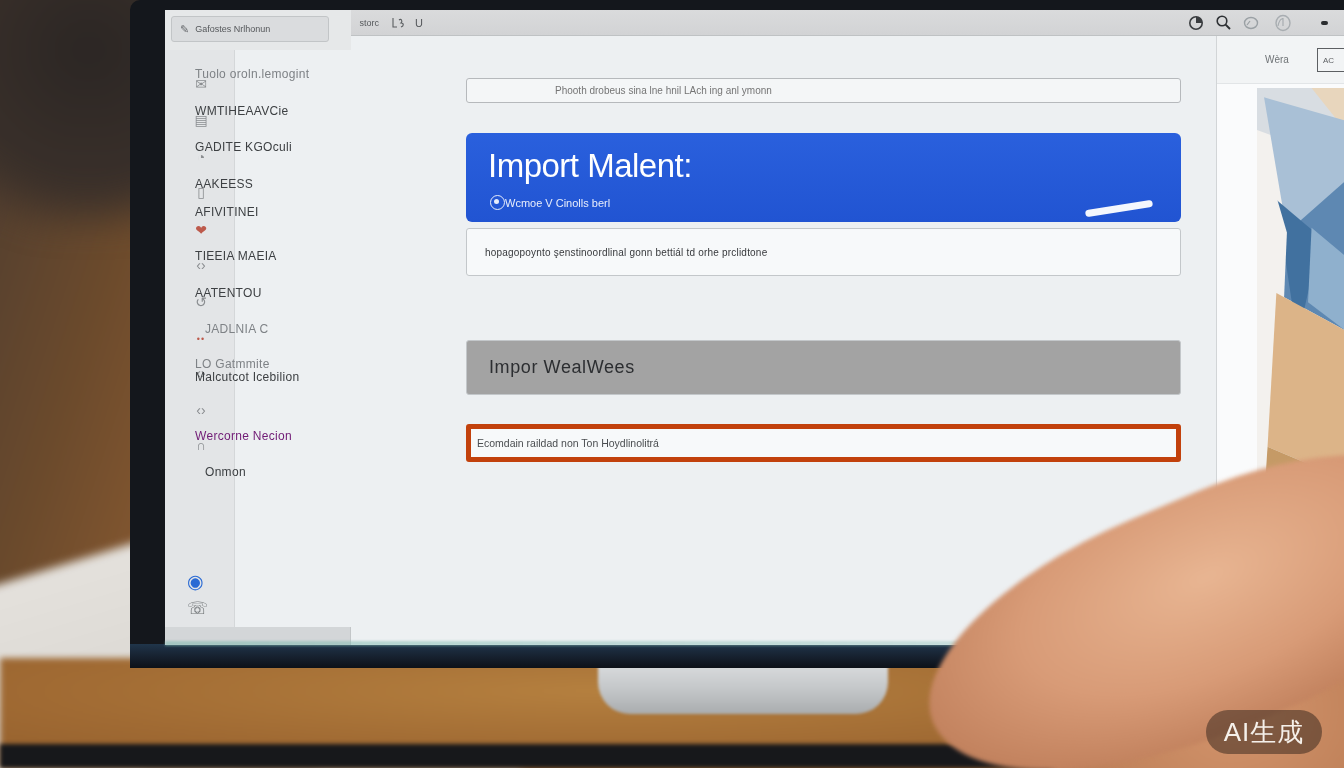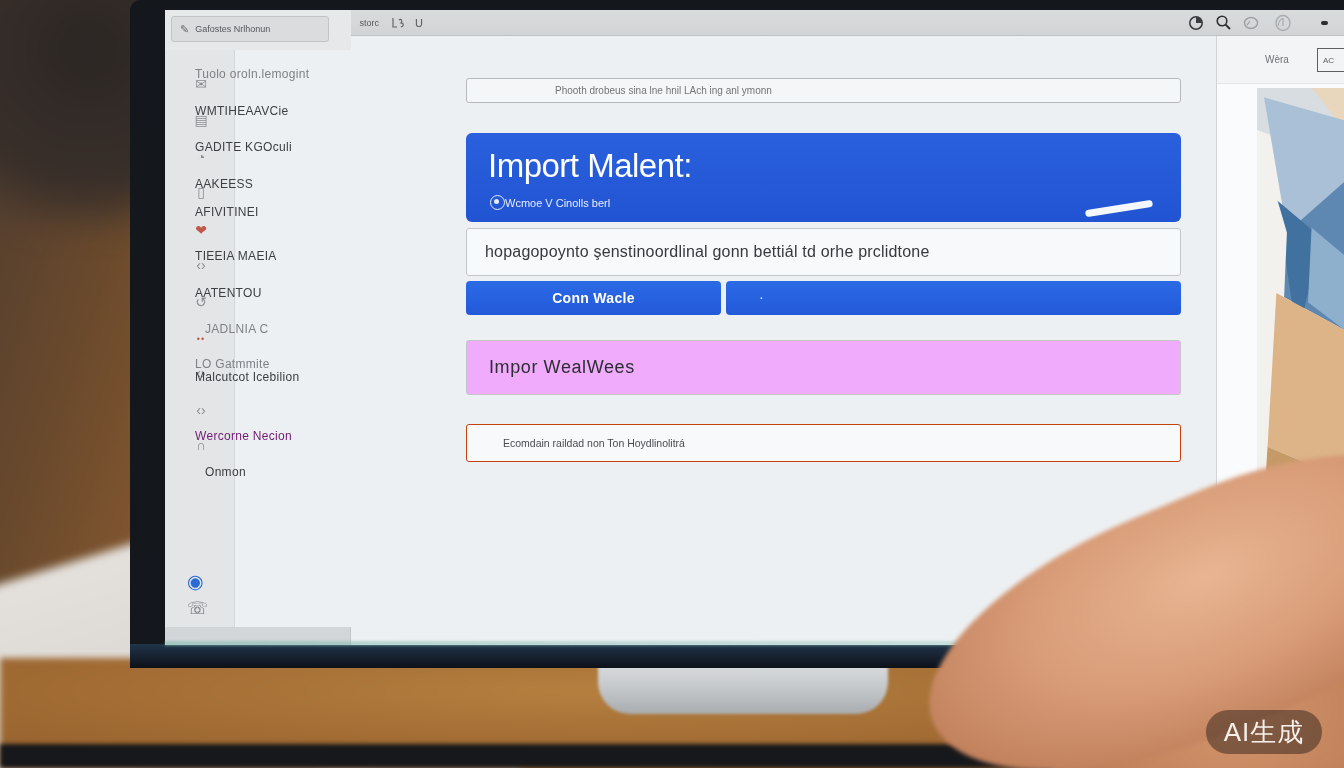--- a/index.html
+++ b/index.html
@@ -66,28 +66,28 @@
   .tab-arc { position:absolute; left:678px; top:-2px; width:18px; height:18px; border:1.6px solid #9aa0a4; border-radius:50%; border-left-color:transparent; border-bottom-color:transparent; transform:rotate(18deg); }
   .tab-fwd { position:absolute; left:702px; top:-1px; font-size:20px; color:#212427; font-weight:700; }
 
   .banner { position:absolute; left:0; top:97px; width:715px; height:89px; background:linear-gradient(180deg,#2a60dd 0%,#2154d2 100%); border-radius:6px; color:#fff; }
   .banner-title { position:absolute; left:22px; top:14px; font-size:33px; font-weight:400; letter-spacing:-.5px; }
   .banner-sub { position:absolute; left:24px; top:62px; display:flex; align-items:center; gap:0; font-size:11px; color:#e8edfb; filter:blur(.4px); }
   .banner-globe { width:15px; height:15px; border:1.6px solid #e8edfb; border-radius:50%; position:relative; }
   .banner-globe:after { content:""; position:absolute; left:3px; top:3px; width:5px; height:5px; background:#e8edfb; border-radius:50%; }
   .banner-dash { position:absolute; right:28px; top:72px; width:68px; height:7px; background:#f4f7fd; border-radius:4px; transform:rotate(-9deg); }
 
-  .infobox { position:absolute; left:0; top:192px; width:715px; height:48px; background:#f7f9fa; border:1px solid #c3c7ca; border-radius:3px; font-size:16px; color:#37393c; display:flex; align-items:center; padding-left:18px; filter:blur(.35px); letter-spacing:.2px; }
+  .infobox { position:absolute; left:0; top:192px; width:715px; height:48px; background:#f7f9fa; border:1px solid #c3c7ca; border-radius:3px; font-size:10px; color:#37393c; display:flex; align-items:center; padding-left:18px; filter:blur(.35px); letter-spacing:.2px; }
   .btnrow { position:absolute; left:0; top:245px; width:715px; height:34px; }
   .btn { position:absolute; top:0; height:34px; background:linear-gradient(180deg,#2b6ae6,#2259d8); border-radius:4px; color:#fff; font-size:14px; font-weight:700; display:flex; align-items:center; justify-content:center; letter-spacing:.3px; }
   .btn-a { left:0; width:255px; }
   .btn-b { left:260px; width:455px; font-size:10px; justify-content:flex-start; padding-left:34px; color:#cfe0ff; }
 
-  .importbox { position:absolute; left:0; top:304px; width:715px; height:55px; background:#f0abfc; border:1px solid #c3c7ca; border-radius:3px; display:flex; align-items:center; padding-left:22px; font-size:18px; color:#2c2e31; letter-spacing:.6px; filter:blur(.3px); }
-  .notebox { position:absolute; left:0; top:388px; width:715px; height:38px; background:#f7f9fa; border:1px solid #c2410c; border-radius:3px; display:flex; align-items:center; padding-left:36px; font-size:10.5px; color:#4a4d50; filter:blur(.4px); }
+  .importbox { position:absolute; left:0; top:304px; width:715px; height:55px; background:#a3a3a3; border:1px solid #c3c7ca; border-radius:3px; display:flex; align-items:center; padding-left:22px; font-size:18px; color:#2c2e31; letter-spacing:.6px; filter:blur(.3px); }
+  .notebox { position:absolute; left:0; top:388px; width:715px; height:38px; background:#f7f9fa; border:5px solid #c2410c; border-radius:3px; display:flex; align-items:center; padding-left:6px; font-size:10.5px; color:#4a4d50; filter:blur(.4px); }
 
   
   .rpanel { left:1051px; top:26px; width:128px; height:591px; background:#fafbfc; border-left:1px solid #d2d5d7; }
   .rp-head { position:absolute; left:0; top:0; width:128px; height:48px; background:#f2f4f5; border-bottom:1px solid #e2e5e7; }
   .rp-title { position:absolute; left:48px; top:18px; font-size:10px; color:#6f7376; filter:blur(.5px); }
   .rp-cut { position:absolute; right:-4px; top:12px; width:32px; height:24px; border:1.6px solid #5c5f62; border-right:none; font-size:8px; color:#5c5f62; display:flex; align-items:center; padding-left:5px; }
   .rp-img { position:absolute; left:40px; top:52px; width:88px; height:466px; overflow:hidden; filter:blur(.6px); background:#f3f1ee; }
   .poly { position:absolute; inset:0; }
   .rp-box { position:absolute; left:28px; top:528px; width:100px; height:80px; background:#fdfdfd; border:1px solid #c9cdd0; }
 
@@ -205,24 +205,20 @@
       <div class="banner-title">Import Malent:</div>
       <div class="banner-sub">
         <span class="banner-globe"></span>
         <span>Wcmoe V Cinolls berl</span>
       </div>
       <div class="banner-dash"></div>
     </div>
 
     <div class="infobox">hopagopoynto şenstinoordlinal gonn bettiál td orhe prclidtone</div>
 
-    <div class="btnrow">
-      <div class="btn btn-a">Conn Wacle</div>
-      <div class="btn btn-b">·</div>
-    </div>
 
     <div class="importbox">Impor  WealWees</div>
     <div class="notebox">Ecomdain raildad non Ton Hoydlinolitrá</div>
   </div>
 
   <div class="abs rpanel">
     <div class="rp-head">
       <span class="rp-title">Wèra</span>
       <span class="rp-cut">AC</span>
     </div>

